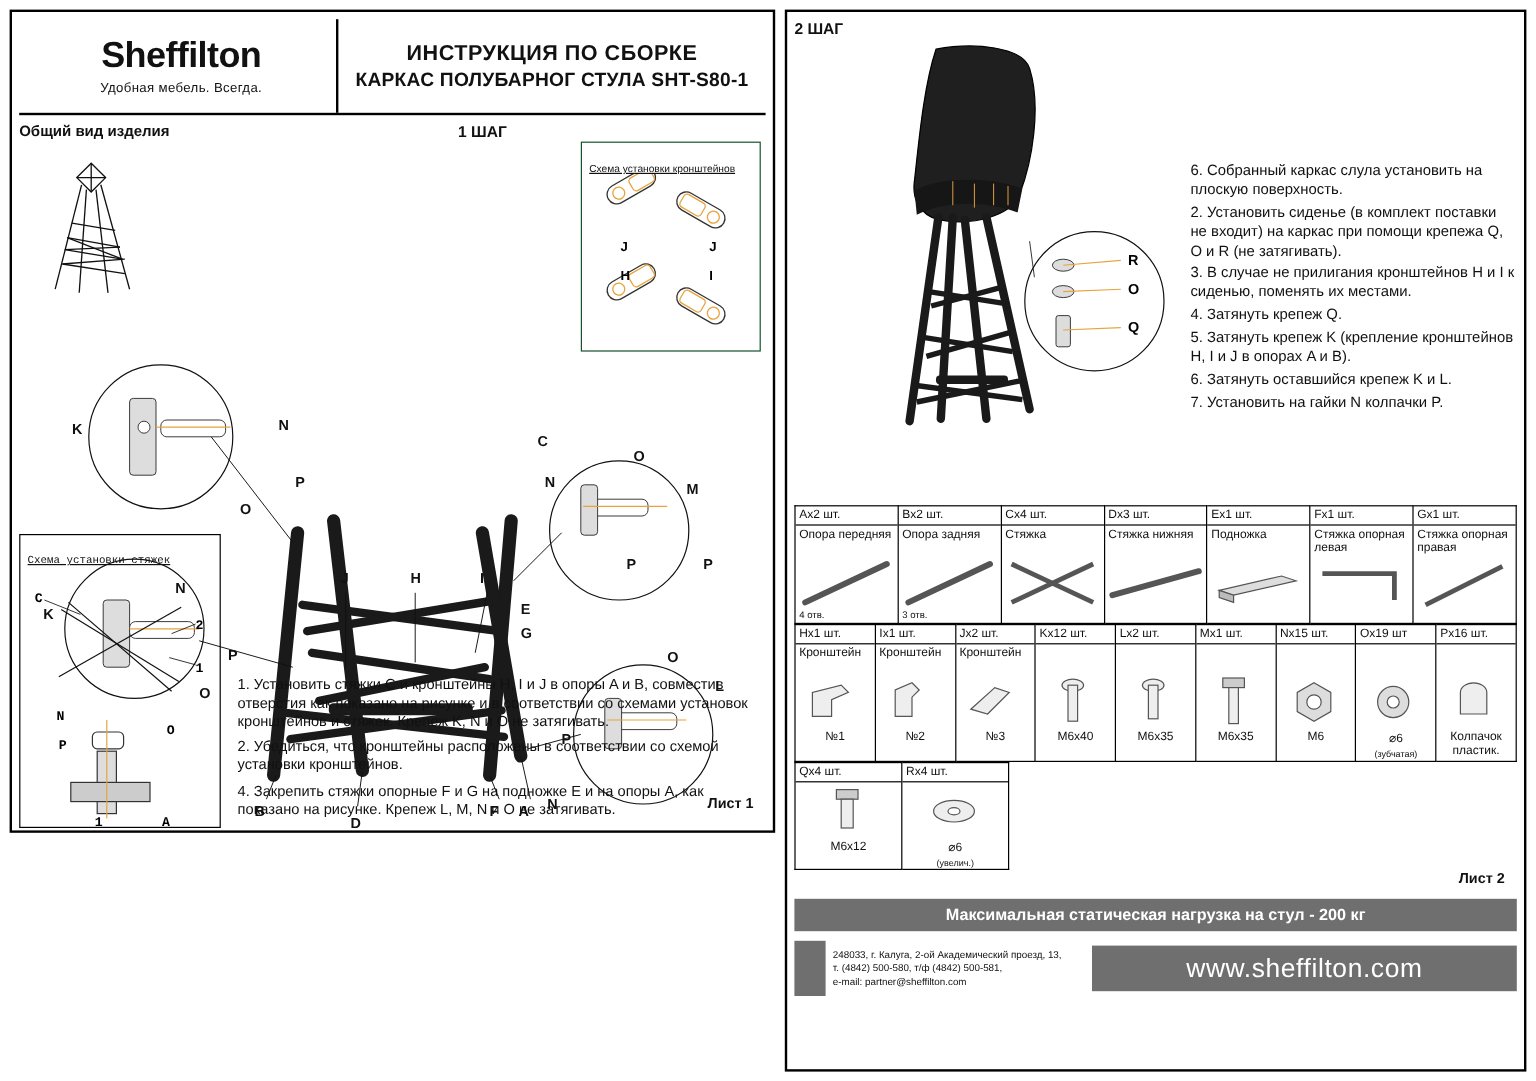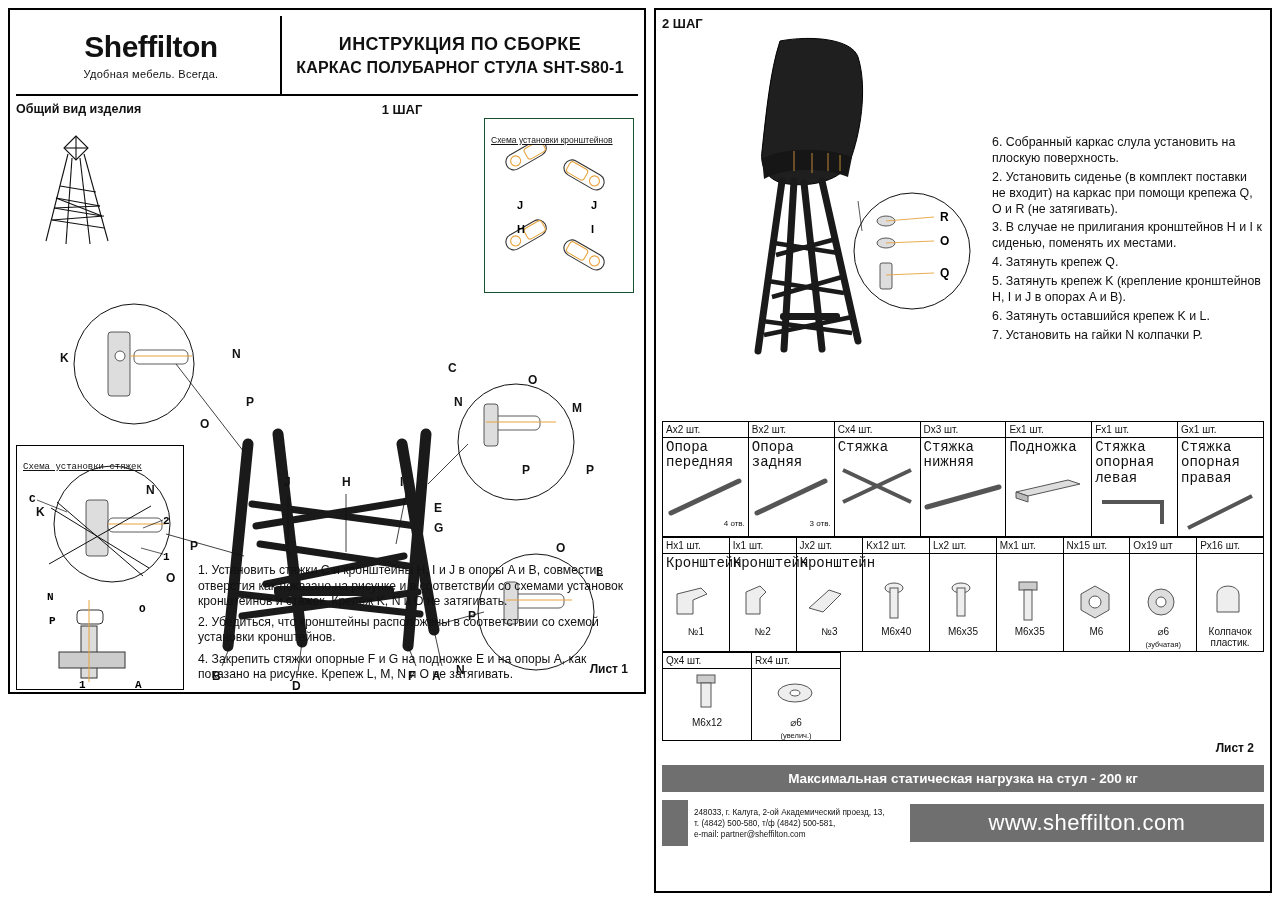--- a/index.html
+++ b/index.html
@@ -54,23 +54,23 @@
   .step2{font-size:13px;font-weight:bold;}
   .r-top{display:flex;height:390px;}
   .r-img{width:330px;position:relative;}
   .r-list{flex:1;font-size:12.4px;line-height:1.28;padding-top:104px;}
   .r-list p{margin:0 0 3px 0;}
 
   
   table.parts{border-collapse:collapse;width:100%;table-layout:fixed;}
   table.parts td{border:1px solid #000;vertical-align:top;padding:0;}
   .p-code{font-size:10px;padding:2px 3px;border-bottom:1px solid #000;}
-  .p-name{font-size:14px;padding:2px 3px;line-height:1.1;min-height:20px;font-family:Liberation Mono, monospace;}
+  .p-name{font-size:10px;padding:2px 3px;line-height:1.1;min-height:20px;}
   .p-fig{height:46px;position:relative;}
-  .p-note{font-size:8px;text-align:right;padding:0 3px 2px 3px;}
+  .p-note{font-size:8px;text-align:left;padding:0 3px 2px 3px;}
   .p-val{font-size:10px;text-align:center;padding:2px 0 3px 0;}
   .p-sub{font-size:7.5px;text-align:center;}
 
   .warn{border:1px solid #000;padding:6px 8px;margin-top:8px;}
   .warn .w-t{font-size:12.5px;font-weight:bold;}
   .warn p{margin:3px 0 0 0;font-size:11.6px;line-height:1.25;}
 
   .load{background:#6f6f6f;color:#fff;text-align:center;font-weight:bold;font-size:13.5px;padding:6px 0;margin-top:8px;}
 
   .footer{display:flex;align-items:center;margin-top:8px;gap:6px;}

